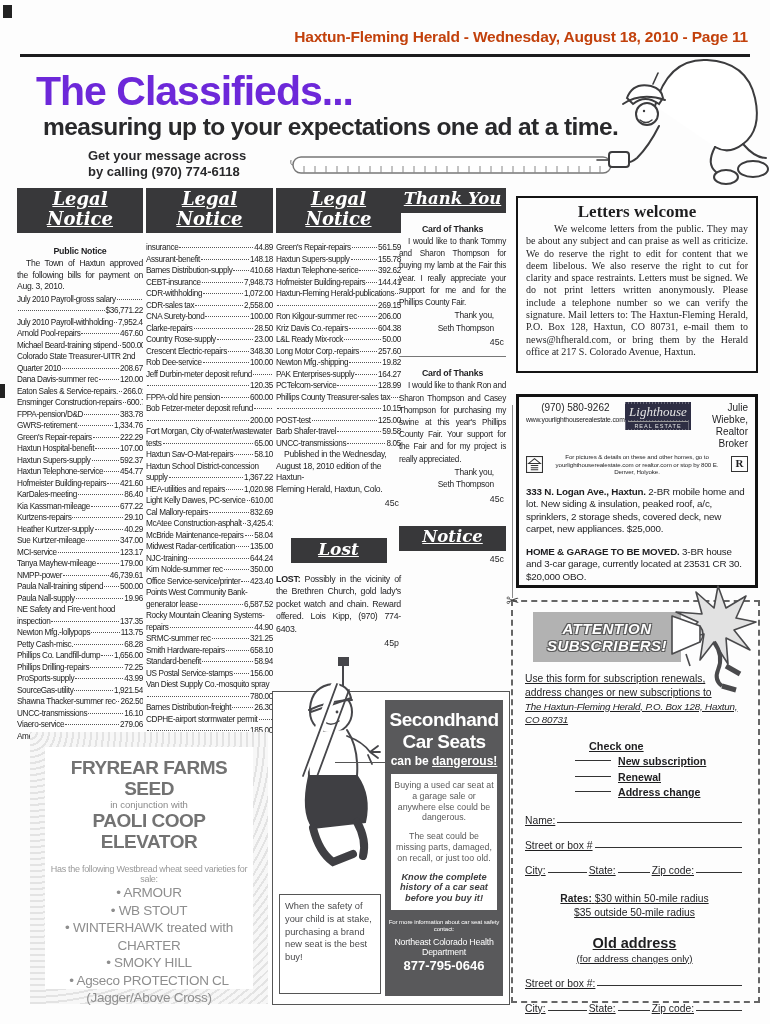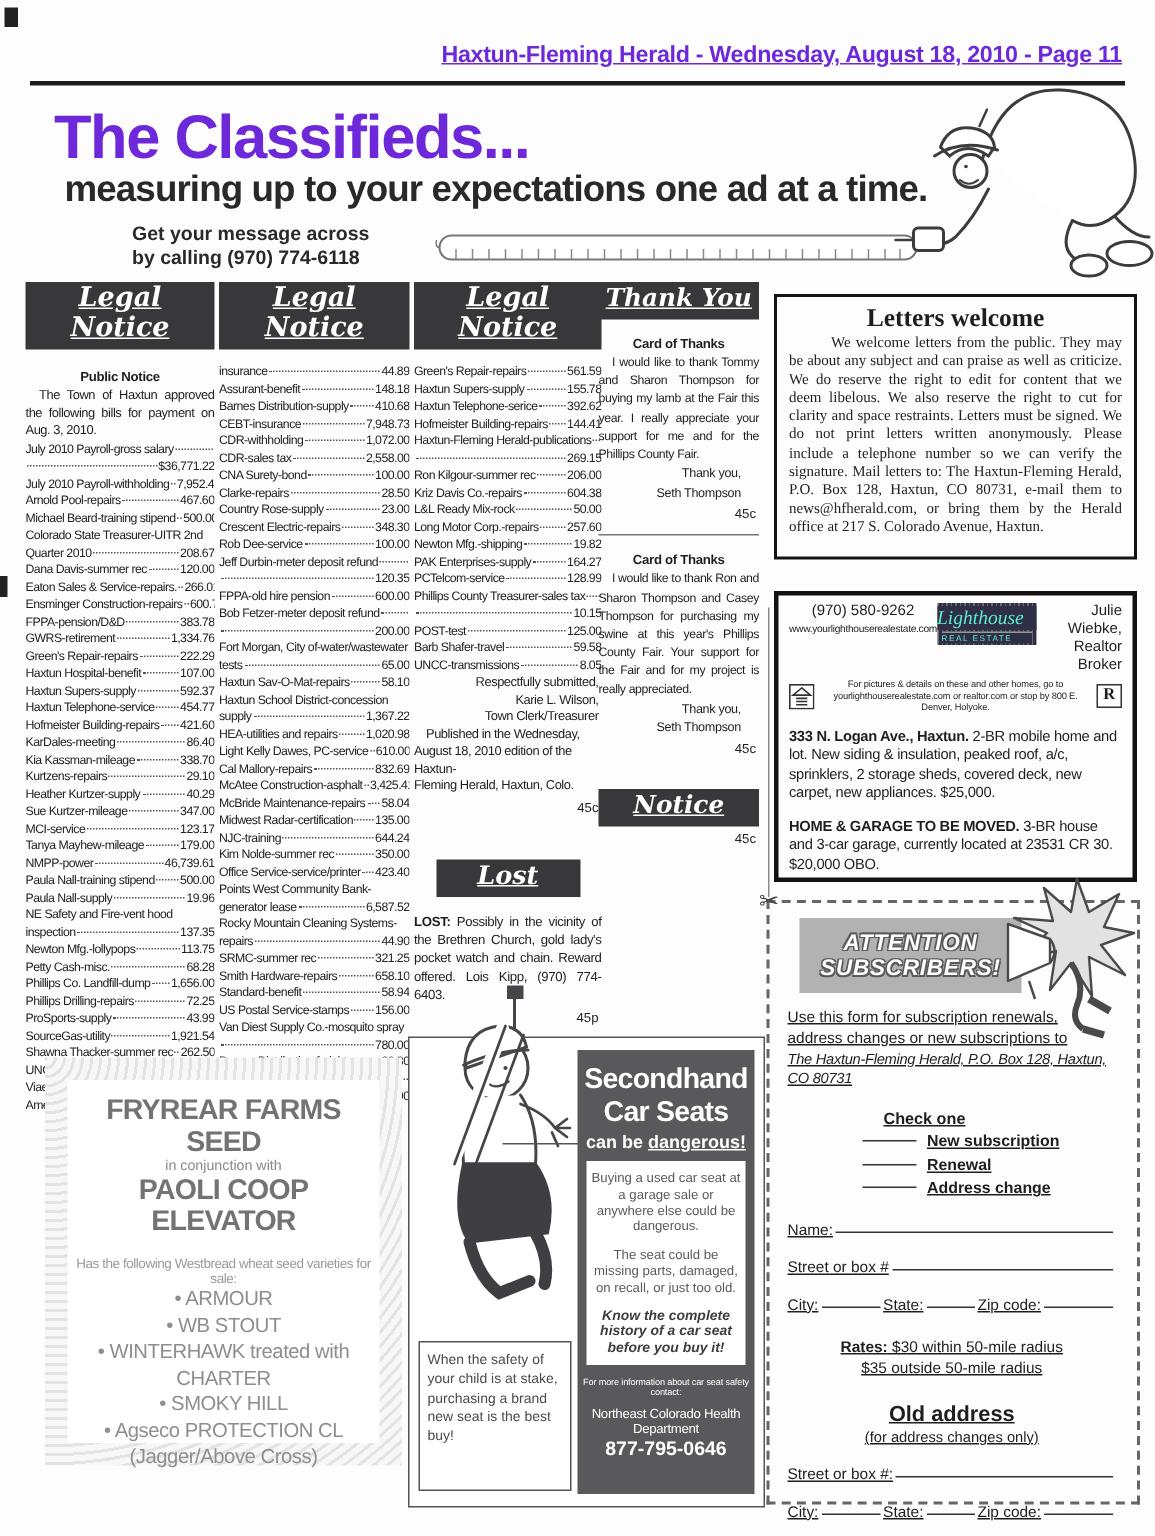--- a/index.html
+++ b/index.html
@@ -1,19 +1,19 @@
 <!DOCTYPE html>
 <html><head>
 <meta charset="utf-8">
 <style>
   html,body{margin:0;padding:0;}
   body{width:770px;height:1024px;position:relative;background:#fdfdfd;font-family:"Liberation Sans",sans-serif;color:#1e1e20;overflow:hidden;}
 
   
-  #header-title{position:absolute;top:28px;right:22px;font-size:15.5px;font-weight:bold;letter-spacing:-0.2px;color:#6d28d9;text-decoration:underline;}
+  #header-title{position:absolute;top:28px;right:22px;font-size:15.5px;font-weight:bold;letter-spacing:-0.2px;color:#c2410c;}
   #header-rule{position:absolute;top:54px;left:20px;width:730px;height:3px;background:#1c1c1e;}
 
   
   #classifieds-title{position:absolute;left:36px;top:68px;font-size:41px;font-weight:bold;letter-spacing:-1px;color:#6d28d9;}
   #tagline{position:absolute;left:43px;top:113px;font-size:24.5px;font-weight:bold;letter-spacing:-0.6px;color:#29292b;}
   #contact{position:absolute;left:88px;top:148px;font-size:13px;font-weight:bold;line-height:16px;color:#29292b;}
   #tape-svg{position:absolute;left:288px;top:146px;}
   #man-svg{position:absolute;left:585px;top:48px;}
 
   
@@ -59,21 +59,21 @@
   
   #letters-box{position:absolute;left:516px;top:196px;width:222px;height:163px;border:2px solid #141414;padding:4px 8px 6px;font-family:"Liberation Serif",serif;}
   #letters-box h2{margin:0 0 1px;text-align:center;font-size:17px;font-weight:bold;}
   #letters-box p{margin:0;font-size:10px;line-height:12.3px;text-align:justify;text-indent:28px;}
 
   
   #realestate-box{position:absolute;left:516px;top:394px;width:222px;height:178px;border:3px solid #121212;padding:5px 7px;}
   .re-top{display:flex;justify-content:space-between;align-items:flex-start;}
   .re-left{font-size:10px;line-height:12px;text-align:center;}
   .re-web{font-size:6.8px;letter-spacing:-0.2px;}
-  .lh-logo{width:76px;background:#2e2e44;background-image:repeating-linear-gradient(90deg,rgba(255,255,255,.28) 0 1px,transparent 1px 3px);color:#5eead4;text-align:left;padding:2px 0 1px;}
+  .lh-logo{width:76px;background:#2e2e44;background-image:repeating-linear-gradient(90deg,rgba(255,255,255,.28) 0 1px,transparent 1px 3px);color:#e5e5e5;text-align:center;padding:2px 0 1px;}
   .lh-name{font-family:"Liberation Serif",serif;font-style:italic;font-size:13px;background:#2e2e44;}
   .lh-sub{font-size:5.5px;letter-spacing:1px;border-top:1px solid #999;margin:1px 3px 0;padding-top:1px;background:#2e2e44;}
   .re-right{font-size:10px;line-height:12px;text-align:right;}
   .re-note{display:flex;align-items:center;gap:3px;margin-top:3px;}
   .re-note-text{flex:1;font-size:6.2px;line-height:7.5px;text-align:center;letter-spacing:-0.1px;}
   .realtor-box{border:1px solid #333;width:15px;height:14px;font-family:"Liberation Serif",serif;font-weight:bold;font-size:11px;text-align:center;line-height:13px;}
   .re-listing{font-size:9.8px;line-height:12.6px;margin-top:10px;text-align:left;letter-spacing:-0.2px;}
 
   
   #coupon{position:absolute;left:511px;top:600px;width:245px;height:399px;border:2px dashed #666;}
@@ -90,21 +90,21 @@
   .opt-blank{width:36px;border-bottom:1px solid #333;margin-right:7px;transform:translateY(-1px);}
   .form-line{display:flex;align-items:baseline;font-size:10.3px;margin-top:14px;}
   .fill{flex:1;border-bottom:1px solid #333;margin:0 2px;transform:translateY(-1px);}
   .fill-state{flex:none;width:32px;}
   .fill-zip{flex:none;width:46px;}
   .rates{text-align:center;font-size:10.3px;line-height:14px;margin-top:16px;}
   .old-title{text-align:center;font-weight:bold;font-size:14.5px;margin-top:15px;}
   .old-sub{text-align:center;font-size:9.8px;margin-top:2px;}
 
   
-  #fryrear{position:absolute;left:30px;top:705px;width:208px;height:242px;padding:15px;
+  #fryrear{position:absolute;left:30px;top:732px;width:208px;height:242px;padding:15px;
     background:repeating-radial-gradient(circle at 0 0,#e3e3e3 0 2px,#f7f7f7 2px 6px);}
   #fryrear-inner{background:#fff;width:100%;height:100%;text-align:center;color:#8a8a8a;box-sizing:border-box;padding-top:10px;}
   .fry-title{font-size:19px;font-weight:bold;color:#737373;letter-spacing:-0.5px;line-height:21px;}
   .fry-sub{font-size:9.5px;line-height:11px;}
   .fry-intro{font-size:9px;letter-spacing:-0.3px;margin-top:12px;color:#9a9a9a;}
   .fry-bullet{font-size:13.5px;line-height:17.5px;color:#8e8e8e;letter-spacing:-0.3px;}
   .fry-bullet::before{content:"• ";}
 
   
   #carseat{position:absolute;left:272px;top:691px;width:236px;height:312px;border:1px solid #555;background:#fff;}
@@ -271,21 +271,21 @@
 
       <div class="row">
         <span class="lbl">KarDales-meeting</span>
         <span class="lead"></span>
         <span class="amt">86.40</span>
       </div>
 
       <div class="row">
         <span class="lbl">Kia Kassman-mileage</span>
         <span class="lead"></span>
-        <span class="amt">338.70</span>
+        <span class="amt">677.22</span>
       </div>
 
       <div class="row">
         <span class="lbl">Kurtzens-repairs</span>
         <span class="lead"></span>
         <span class="amt">29.10</span>
       </div>
 
       <div class="row">
         <span class="lbl">Heather Kurtzer-supply</span>
@@ -764,26 +764,20 @@
         <span class="lbl">Barb Shafer-travel</span>
         <span class="lead"></span>
         <span class="amt">59.58</span>
       </div>
 
       <div class="row">
         <span class="lbl">UNCC-transmissions</span>
         <span class="lead"></span>
         <span class="amt">8.05</span>
       </div>
-    </div>
-  <div>
-
-  <div class="closing-line">Respectfully submitted,</div>
-      <div class="closing-line">Karie L. Wilson,</div>
-      <div class="closing-line">Town Clerk/Treasurer</div>
     </div>
   <div class="pub">
 
   <div class="published-line">Published in the Wednesday,</div>
       <div class="published-line">August 18, 2010 edition of the Haxtun-</div>
       <div class="published-line">Fleming Herald, Haxtun, Colo.</div>
     </div>
   <div class="code-line">45c</div>
 
   <div class="banner small"><span class="u">Lost</span></div>

